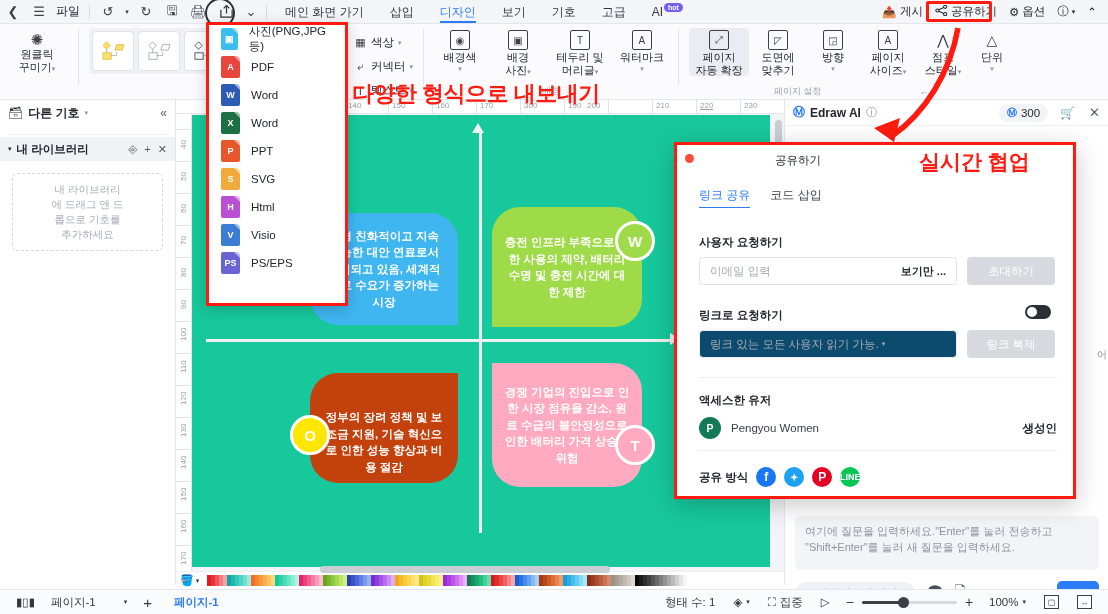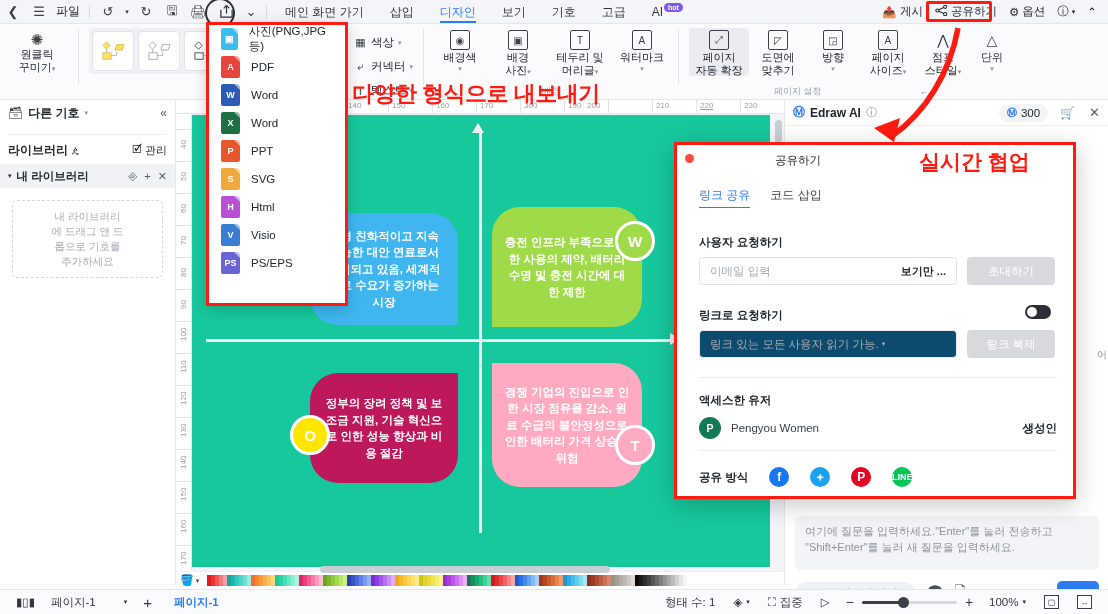--- a/index.html
+++ b/index.html
@@ -144,22 +144,22 @@
     border-top:6px solid transparent; border-bottom:6px solid transparent; border-left:10px solid #f0f1f3;
   }
   .quad {
     position:absolute; color:#fff; font-weight:bold; font-size:11.5px; line-height:16.5px;
     text-align:center; display:flex; align-items:center; justify-content:center; padding:8px 12px;
   }
   .q-s { left:118px;  top:98px;  width:148px; height:112px; background:#3fb6f0;
          border-radius:28px 28px 0 28px; }
   .q-w { left:300px;  top:92px;  width:150px; height:120px; background:#9fdb49;
          border-radius:28px 28px 28px 0; }
-  .q-o { left:118px;  top:258px; width:148px; height:110px; background:#be185d;
-         border-radius:28px 0 28px 28px; }
+  .q-o { left:118px;  top:258px; width:148px; height:110px; background:#c2410c;
+         border-radius:28px 0 28px 28px;align-items:flex-end; }
   .q-t { left:300px;  top:248px; width:150px; height:124px; background:#ffaac0;
          border-radius:0 28px 28px 28px; }
   .badge {
     position:absolute; width:40px; height:40px; border-radius:50%;
     border:3px solid #fff; display:flex; align-items:center; justify-content:center;
     color:#fff; font-weight:bold; font-size:15px;
   }
   .b-s { left:98px;  top:114px; background:#3fb6f0; }
   .b-w { left:423px; top:106px; background:#9fdb49; }
   .b-o { left:98px;  top:300px; background:#ffe600; }
@@ -244,21 +244,21 @@
     font-size:11.5px; color:#ffffff;
   }
   .sh-toggle { position:absolute; right:22px; width:26px; height:14px; background:#2b3038; border-radius:8px; }
   .sh-toggle:after { content:""; position:absolute; left:2px; top:2px; width:10px; height:10px; border-radius:50%; background:#fff; }
   .sh-hr { position:absolute; left:22px; width:358px; height:1px; background:#eceef2; }
   .sh-user { position:absolute; left:22px; display:flex; align-items:center; gap:10px; width:358px; }
   .sh-ava { width:22px; height:22px; border-radius:50%; background:#137a55; color:#fff; font-size:10.5px;
             display:flex; align-items:center; justify-content:center; font-weight:bold; }
   .sh-uname { font-size:11.5px; color:#3c4148; }
   .sh-role { margin-left:auto; font-size:11.5px; font-weight:bold; color:#23272e; }
-  .sh-socials { position:absolute; left:22px; display:flex; align-items:center; gap:21px; }
+  .sh-socials { position:absolute; left:22px; display:flex; align-items:center; gap:8px; }
   .soc { width:20px; height:20px; border-radius:50%; display:flex; align-items:center; justify-content:center; color:#fff; font-size:12px; font-weight:bold; }
 
   
   .red-arrow { position:absolute; left:830px; top:18px; width:160px; height:140px; z-index:47; pointer-events:none; }
 
   
   .colorbar {
     position:absolute; left:176px; top:571px; width:608px; height:18px;
     background:#fff; display:flex; align-items:center; padding-left:4px; border-top:1px solid #eef0f4;
   }
@@ -526,28 +526,20 @@
   <div class="anno-export">다양한 형식으로 내보내기</div>
 
   <div class="leftpanel">
     <div class="lp-head">
       <span>🗃</span>
       <span class="t">다른 기호</span>
       <span class="caret">▾</span>
       <span class="lp-collapse">«</span>
     </div>
     <div class="lp-div"></div>
-    <div class="lp-libhead">
-      <span class="t">라이브러리</span>
-      <span style="font-size:10px;margin-left:4px;">ዼ</span>
-      <span class="mg">
-        <span>🗹</span>
-        <span>관리</span>
-      </span>
-    </div>
     <div class="lp-row">
       <span style="font-size:7px">▾</span>
       <span class="t">내 라이브러리</span>
       <span class="acts">
         <span>⎆</span>
         <span>+</span>
         <span>✕</span>
       </span>
     </div>
     <div class="lp-drop">

